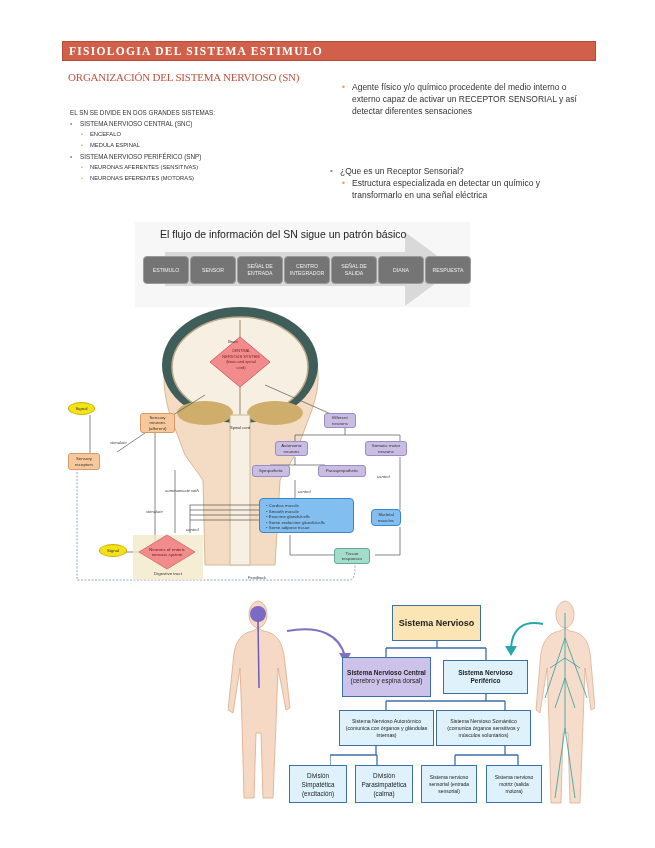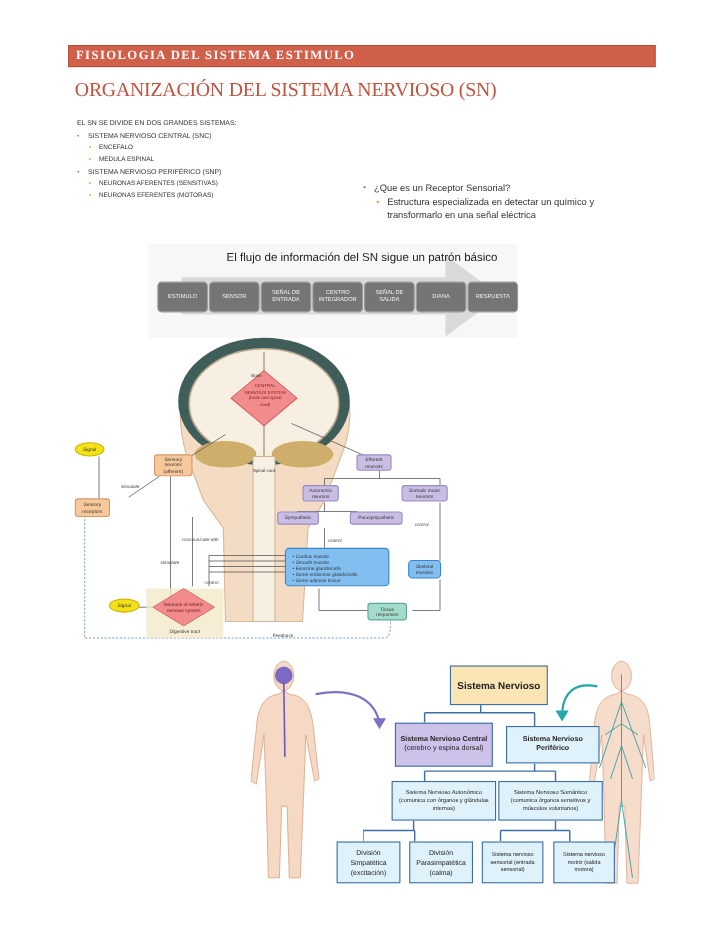--- a/index.html
+++ b/index.html
@@ -1,60 +1,61 @@
 <!DOCTYPE html>
 <html><head>
 <meta charset="utf-8">
 <style>
   html, body { margin:0; padding:0; background:#ffffff; }
   body { width:655px; height:848px; position:relative; overflow:hidden; font-family:"Liberation Sans", sans-serif; color:#333; }
   .abs { position:absolute; }
   .header-bar { left:62px; top:41px; width:534px; height:20px; background:#d0604a; border:1px solid #b94a36; box-sizing:border-box; }
   .header-bar span { position:absolute; left:6px; top:3px; color:#fff; font-family:"Liberation Serif", serif; font-weight:bold; font-size:11.5px; letter-spacing:1.3px; }
-  .section-title { left:68px; top:71px; font-family:"Liberation Serif", serif; color:#c0533d; font-size:18px; letter-spacing:-0.2px; }
+  .section-title { left:68px; top:71px; font-family:"Liberation Serif", serif; color:#c0533d; font-size:11px; letter-spacing:-0.2px; }
   .left-list { left:70px; top:107px; font-size:6.3px; color:#333; line-height:11px; }
   .left-list .l1 { padding-left:10px; position:relative; }
   .left-list .l1:before { content:"•"; position:absolute; left:0; color:#888; }
   .left-list .l2 { padding-left:20px; position:relative; font-size:5.8px; }
   .left-list .l2:before { content:"•"; position:absolute; left:11px; color:#e8a33a; }
   .right-q { left:330px; font-size:8.5px; color:#333; line-height:12px; width:250px; }
   .right-q .q { padding-left:10px; position:relative; }
   .right-q .q:before { content:"•"; position:absolute; left:0; color:#888; font-size:8px; }
   .right-q .a { padding-left:22px; position:relative; }
   .right-q .a:before { content:"•"; position:absolute; left:12px; color:#e8a33a; }
-  .flow-title { left:160px; top:228px; font-size:10.5px; color:#222;margin-left:46px; }
+  .flow-title { left:160px; top:228px; font-size:10.5px; color:#222; }
   .flow-box { position:absolute; top:256px; width:46px; height:28px; background:#757575; border:1px solid #9a9a9a; border-radius:4px; color:#eee; font-size:5.2px; display:flex; align-items:center; justify-content:center; text-align:center; line-height:7px; box-sizing:border-box; }
   .node { position:absolute; font-size:4.4px; text-align:center; line-height:5.5px; display:flex; align-items:center; justify-content:center; box-sizing:border-box; color:#333; }
   .purple { background:#c9bde3; border:1px solid #9a8cc4; border-radius:3px; }
   .orange { background:#f7c89a; border:1px solid #d8996a; border-radius:3px; }
   .yellow { background:#f4e118; border:1px solid #c8b200; border-radius:50%; }
   .blue { background:#82bff0; border:1px solid #3b86c8; border-radius:4px; }
   .teal { background:#a4dccc; border:1px solid #5fa898; border-radius:3px; }
   .lbl { position:absolute; font-size:4.2px; color:#444; font-style:italic; }
-  .org { position:absolute; box-sizing:border-box; border:1.2px solid #3d6ea8; text-align:center; display:flex; align-items:center; justify-content:center; color:#222; line-height:8px;margin-left:17px; }
+  .org { position:absolute; box-sizing:border-box; border:1.2px solid #3d6ea8; text-align:center; display:flex; align-items:center; justify-content:center; color:#222; line-height:8px; }
 </style>
 </head>
 <body>
 
 <div class="abs header-bar">
   <span>FISIOLOGIA DEL SISTEMA ESTIMULO</span>
 </div>
 <div class="abs section-title">ORGANIZACIÓN DEL SISTEMA NERVIOSO  (SN)</div>
 
 <div class="abs left-list">
   <div>EL SN SE DIVIDE EN DOS GRANDES SISTEMAS:</div>
   <div class="l1">SISTEMA NERVIOSO CENTRAL (SNC)</div>
   <div class="l2">ENCEFALO</div>
   <div class="l2">MEDULA ESPINAL</div>
   <div class="l1">SISTEMA NERVIOSO PERIFÉRICO (SNP)</div>
   <div class="l2">NEURONAS AFERENTES (SENSITIVAS)</div>
   <div class="l2">NEURONAS EFERENTES (MOTORAS)</div>
 </div>
 
 <div class="abs right-q" style="top:81px;">
+  <div class="a">Agente físico y/o químico procedente del medio interno o externo capaz de activar un RECEPTOR SENSORIAL y así detectar diferentes sensaciones</div>
 </div>
 <div class="abs right-q" style="top:165px;">
   <div class="q">¿Que es un Receptor Sensorial?</div>
   <div class="a">Estructura especializada en detectar un químico y transformarlo en una señal eléctrica</div>
 </div>
 
 <div class="abs" style="left:135px;top:222px;width:335px;height:85px;background:#f7f7f7;"></div>
 <svg class="abs" style="left:165px;top:232px;" width="300" height="75">
   <polygon points="0,20 240,20 240,0 290,37 240,74 240,54 0,54" fill="#d9d9d9"></polygon>
 </svg>

